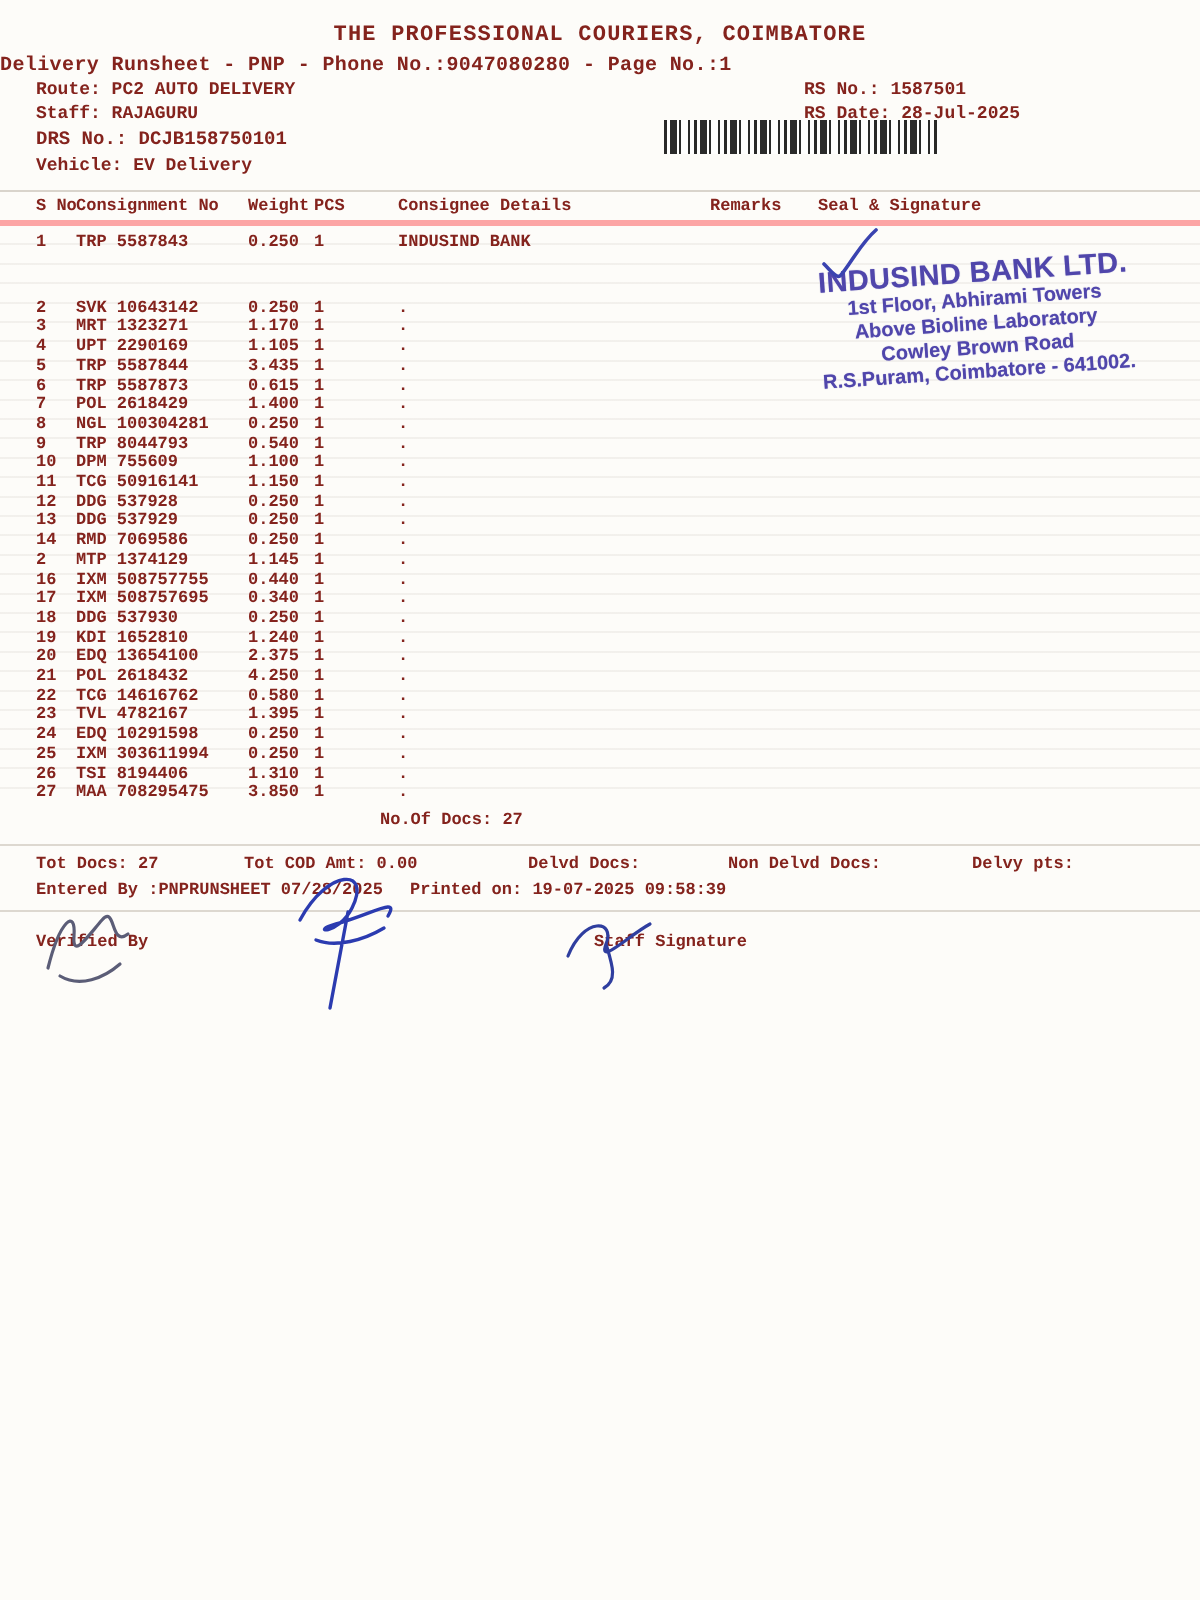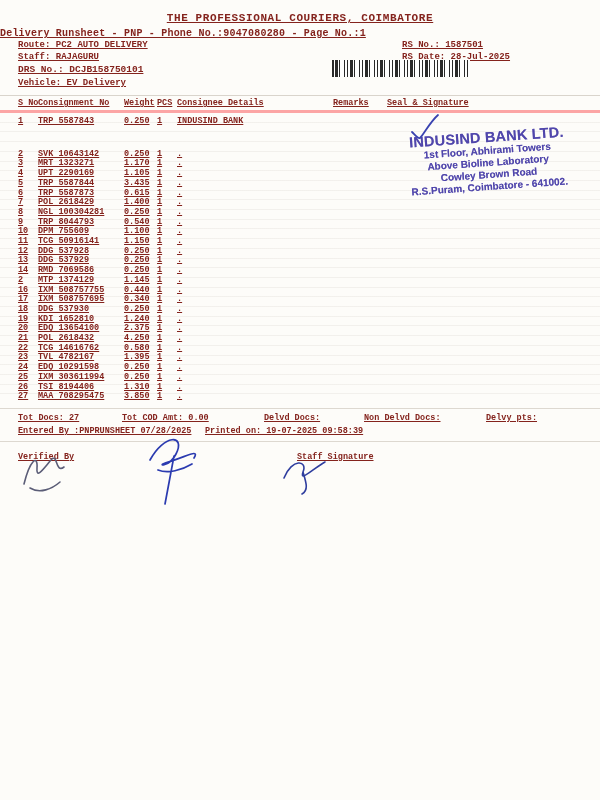--- a/index.html
+++ b/index.html
@@ -5,21 +5,20 @@
   html,body{margin:0;padding:0;background:#e8e6e2;}
   .page{
     position:relative;
     width:600px;height:800px;
     margin:0 auto;
     background:#fdfcf9;
     font-family:"Liberation Mono","DejaVu Sans Mono",monospace;
     font-weight:700;
     color:#84231d;
     overflow:hidden;
-    text-decoration:underline;
   }
   .title{
     padding-top:12px;
     text-align:center;
     font-size:11px;
     letter-spacing:0.6px;
   }
   .subtitle{
     font-size:10px;
     margin-top:4px;
@@ -58,21 +57,21 @@
     background:repeating-linear-gradient(180deg,
       transparent 0px,transparent 8.7px,
       rgba(165,155,145,0.12) 8.7px,rgba(165,155,145,0.12) 9.7px);
   }
   .trow{display:flex;line-height:9.7px;}
   .trow.first{margin-bottom:23px;}
   .cell{white-space:nowrap;overflow:hidden;}
   .c1{width:20px;}
   .c2{width:86px;}
   .c3{width:33px;}
-  .c4{width:20px;}
+  .c4{width:42px;}
   .c5{width:156px;}
   .c6{width:54px;}
   .c7{flex:1;}
   .no-of-docs{
     padding-left:190px;
     font-size:8.5px;
     margin-top:3px;
     line-height:11px;
   }
   .totals-block{
@@ -397,20 +396,21 @@
         <span class="cell c1">27</span>
         <span class="cell c2">MAA 708295475</span>
         <span class="cell c3">3.850</span>
         <span class="cell c4">1</span>
         <span class="cell c5">.</span>
         <span class="cell c6"></span>
         <span class="cell c7"></span>
       </div>
     </div>
 
+  <div class="no-of-docs">No.Of Docs: 27</div>
 
   <div class="totals-block">
     <div class="totals-row">
         <span class="tot-item">Tot Docs: 27</span>
         <span class="tot-item">Tot COD Amt: 0.00</span>
         <span class="tot-item">Delvd Docs:</span>
         <span class="tot-item">Non Delvd Docs:</span>
         <span class="tot-item">Delvy pts:</span>
       </div>
     <div class="entered-row">

